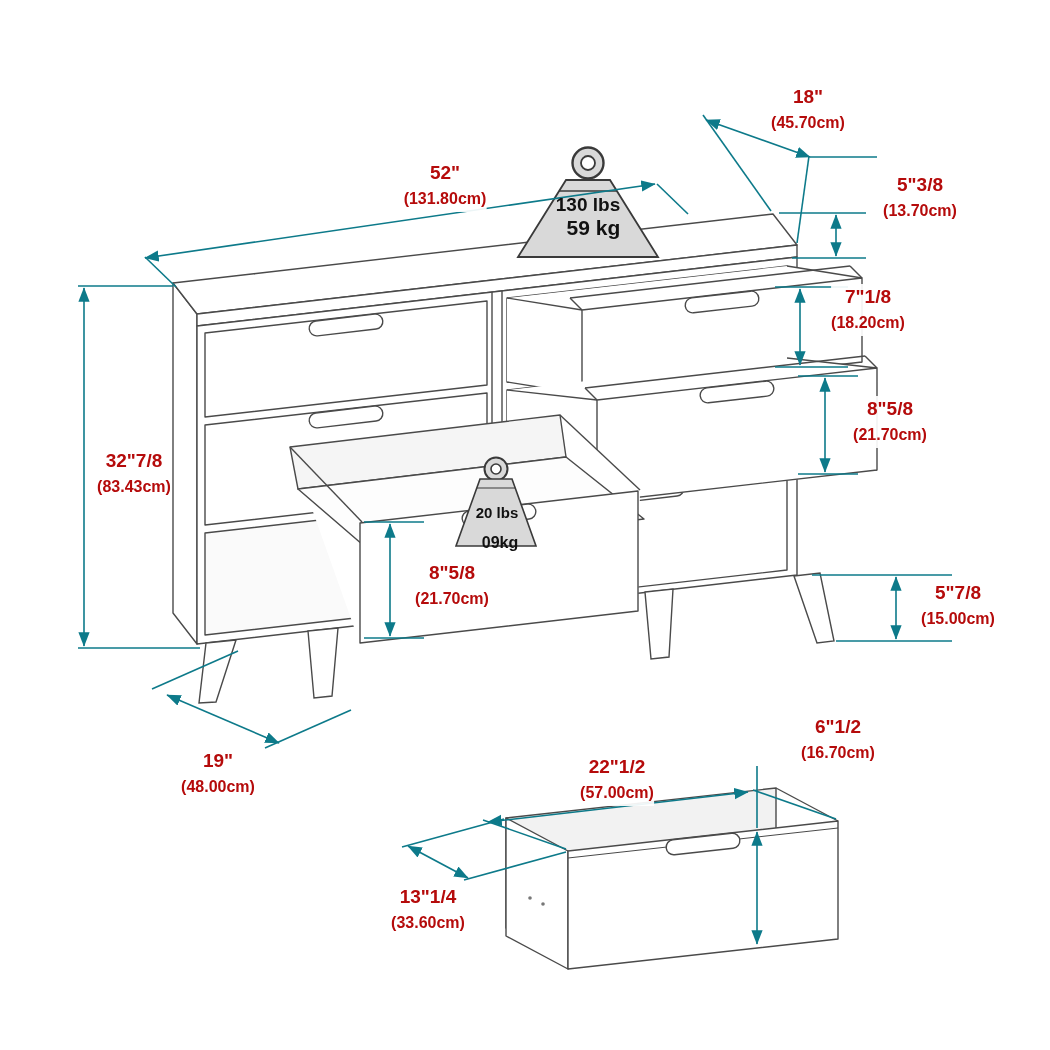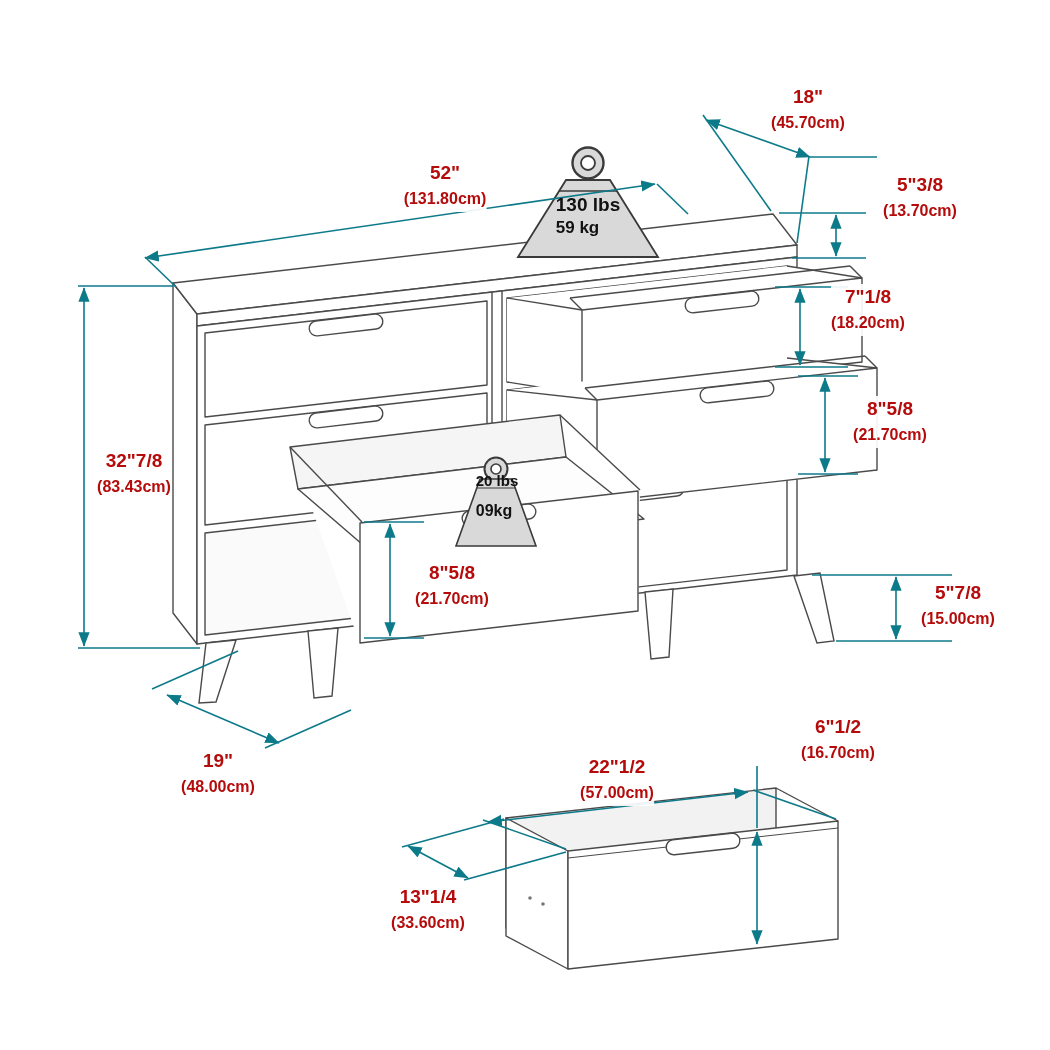--- a/index.html
+++ b/index.html
@@ -2,26 +2,26 @@
 <html><head>
 <meta charset="utf-8">
 <style>
   html,body{margin:0;padding:0;background:#fff;}
   #canvas{position:relative;width:1050px;height:1050px;background:#fff;overflow:hidden;
           font-family:"Liberation Sans",sans-serif;}
   #art{position:absolute;left:0;top:0;}
   .dim{position:absolute;transform:translateX(-50%);text-align:center;color:#b50b0b;
        font-weight:bold;font-size:19px;line-height:26px;white-space:nowrap;background:rgba(255,255,255,.92);}
   .dim .cm{font-size:16px;}
-  .wlabel{position:absolute;transform:translateX(-50%);text-align:left;color:#111;
+  .wlabel{position:absolute;transform:translateX(-50%);text-align:right;color:#111;
           font-weight:bold;white-space:nowrap;background:transparent;}
   .wlabel .l1{display:block;}
   .wlabel .l2{display:block;}
   #w130 .l1{font-size:19px;line-height:22px;}
-  #w130 .l2{font-size:17px;line-height:24px;}
+  #w130 .l2{font-size:21px;line-height:24px;}
   #w20 .l1{font-size:15px;line-height:18px;}
   #w20 .l2{font-size:16px;line-height:18px;margin-top:12px;}
 </style>
 </head>
 <body>
 
 <div id="canvas">
 
 <svg id="art" width="1050" height="1050" viewBox="0 0 1050 1050">
   <defs>
@@ -228,18 +228,18 @@
 </div>
 <div class="dim" style="left:428px;top:884px;">
   <div class="in">13"1/4</div>
   <div class="cm">(33.60cm)</div>
 </div>
 
 <div class="wlabel" id="w130" style="left:588px;top:194px;">
   <span class="l1">130 lbs</span>
   <span class="l2">59 kg</span>
 </div>
-<div class="wlabel" id="w20" style="left:497px;top:472px;">
+<div class="wlabel" id="w20" style="left:497px;top:504px;">
   <span class="l1">20 lbs</span>
   <span class="l2">09kg</span>
 </div>
 
 </div>
 
 </body></html>

